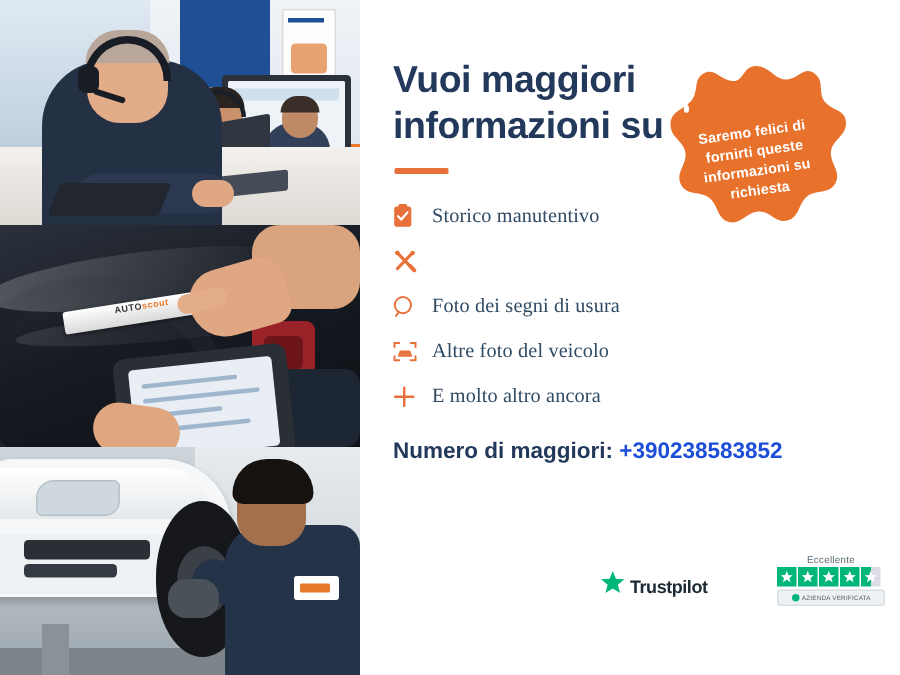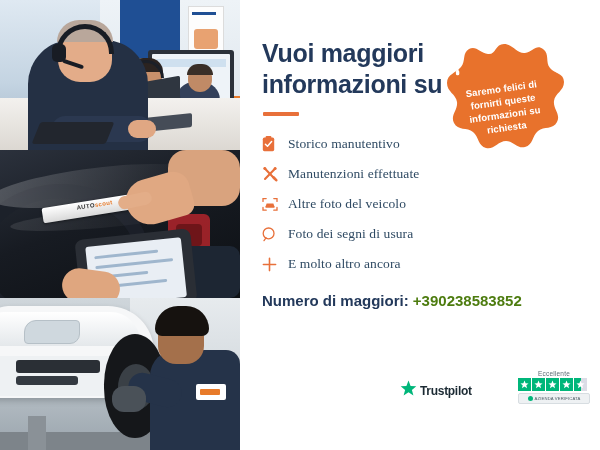--- a/index.html
+++ b/index.html
@@ -135,21 +135,21 @@
 
   
   .list{position:absolute;left:22px;top:130px;width:300px;font-family:Liberation Serif, serif;}
   .item{display:flex;align-items:center;height:28px;margin-bottom:2px;}
   .item .ico{width:26px;flex:0 0 26px;display:flex;align-items:center;justify-content:flex-start;
     color:#e8703a;}
   .item .txt{font-size:13.5px;color:#2f4a63;letter-spacing:.1px;}
 
   
   .phone{position:absolute;left:22px;top:292px;font-size:15px;font-weight:bold;color:#23395b;}
-  .phone .num{color:#4d7c0f;}
+  .phone .num{color:#1d4ed8;}
   .contact{position:absolute;left:22px;top:318px;width:320px;font-size:12.5px;
     line-height:19px;color:#2f4a63;}
 
   
   .tp{position:absolute;left:160px;top:370px;width:190px;height:48px;}
   .tp-logo{position:absolute;left:0;top:10px;display:flex;align-items:center;gap:3px;}
   .tp-logo .name{font-size:12px;font-weight:bold;color:#1b2a33;letter-spacing:-.3px;}
   .tp-right{position:absolute;left:118px;top:0;width:72px;}
   .tp-label{font-size:6.5px;color:#5a6a73;text-align:center;letter-spacing:.2px;margin-bottom:1px;}
   .tp-stars{display:flex;gap:1px;}
@@ -291,50 +291,49 @@
       <div class="item">
         <span class="ico">
           <svg width="16" height="16" viewBox="0 0 16 16" aria-hidden="true">
             <path d="M2.6 2.2 L12.6 12.8" stroke="#e8703a" stroke-width="2.1" stroke-linecap="round"></path>
             <path d="M13.2 2.4 L3.0 13.0" stroke="#e8703a" stroke-width="2.1" stroke-linecap="round"></path>
             <circle cx="2.9" cy="2.6" r="1.5" fill="#e8703a"></circle>
             <circle cx="13.1" cy="2.6" r="1.5" fill="#e8703a"></circle>
             <path d="M11.6 11.4 L14.2 14.2" stroke="#e8703a" stroke-width="2.6" stroke-linecap="round"></path>
           </svg>
         </span>
-        <span class="txt">Manutenzioni effettuate</span>
+      </div>
+
+      <div class="item">
+        <span class="ico">
+          <svg width="15" height="15" viewBox="0 0 15 15" aria-hidden="true">
+            <circle cx="6.6" cy="6.4" r="5.4" fill="none" stroke="#e8703a" stroke-width="1.3"></circle>
+            <path d="M4.0 10.8 L2.0 13.6" stroke="#e8703a" stroke-width="1.3" stroke-linecap="round"></path>
+          </svg>
+        </span>
+        <span class="txt">Foto dei segni di usura</span>
       </div>
 
       <div class="item">
         <span class="ico">
           <svg width="16" height="15" viewBox="0 0 16 15" aria-hidden="true">
             <path d="M1 4.4 V1.6 H4.2" fill="none" stroke="#e8703a" stroke-width="1.3" stroke-linecap="round"></path>
             <path d="M11.8 1.6 H15 V4.4" fill="none" stroke="#e8703a" stroke-width="1.3" stroke-linecap="round"></path>
             <path d="M15 10.4 V13.2 H11.8" fill="none" stroke="#e8703a" stroke-width="1.3" stroke-linecap="round"></path>
             <path d="M4.2 13.2 H1 V10.4" fill="none" stroke="#e8703a" stroke-width="1.3" stroke-linecap="round"></path>
             <path d="M3.6 9.4 L4.6 6.6 H11.4 L12.4 9.4 Z" fill="#e8703a"></path>
             <rect x="3.3" y="9.1" width="9.4" height="1.7" rx="0.8" fill="#e8703a"></rect>
           </svg>
         </span>
         <span class="txt">Altre foto del veicolo</span>
       </div>
 
       <div class="item">
         <span class="ico">
           <svg width="15" height="15" viewBox="0 0 15 15" aria-hidden="true">
-            <circle cx="6.6" cy="6.4" r="5.4" fill="none" stroke="#e8703a" stroke-width="1.3"></circle>
-            <path d="M4.0 10.8 L2.0 13.6" stroke="#e8703a" stroke-width="1.3" stroke-linecap="round"></path>
-          </svg>
-        </span>
-        <span class="txt">Foto dei segni di usura</span>
-      </div>
-
-      <div class="item">
-        <span class="ico">
-          <svg width="15" height="15" viewBox="0 0 15 15" aria-hidden="true">
             <path d="M7.5 1.4 V13.6 M1.4 7.5 H13.6" stroke="#e8703a" stroke-width="1.6" stroke-linecap="round"></path>
           </svg>
         </span>
         <span class="txt">E molto altro ancora</span>
       </div>
     </div>
 
     <div class="phone">
       <span>Numero di maggiori:</span>
       <span class="num">+390238583852</span>

